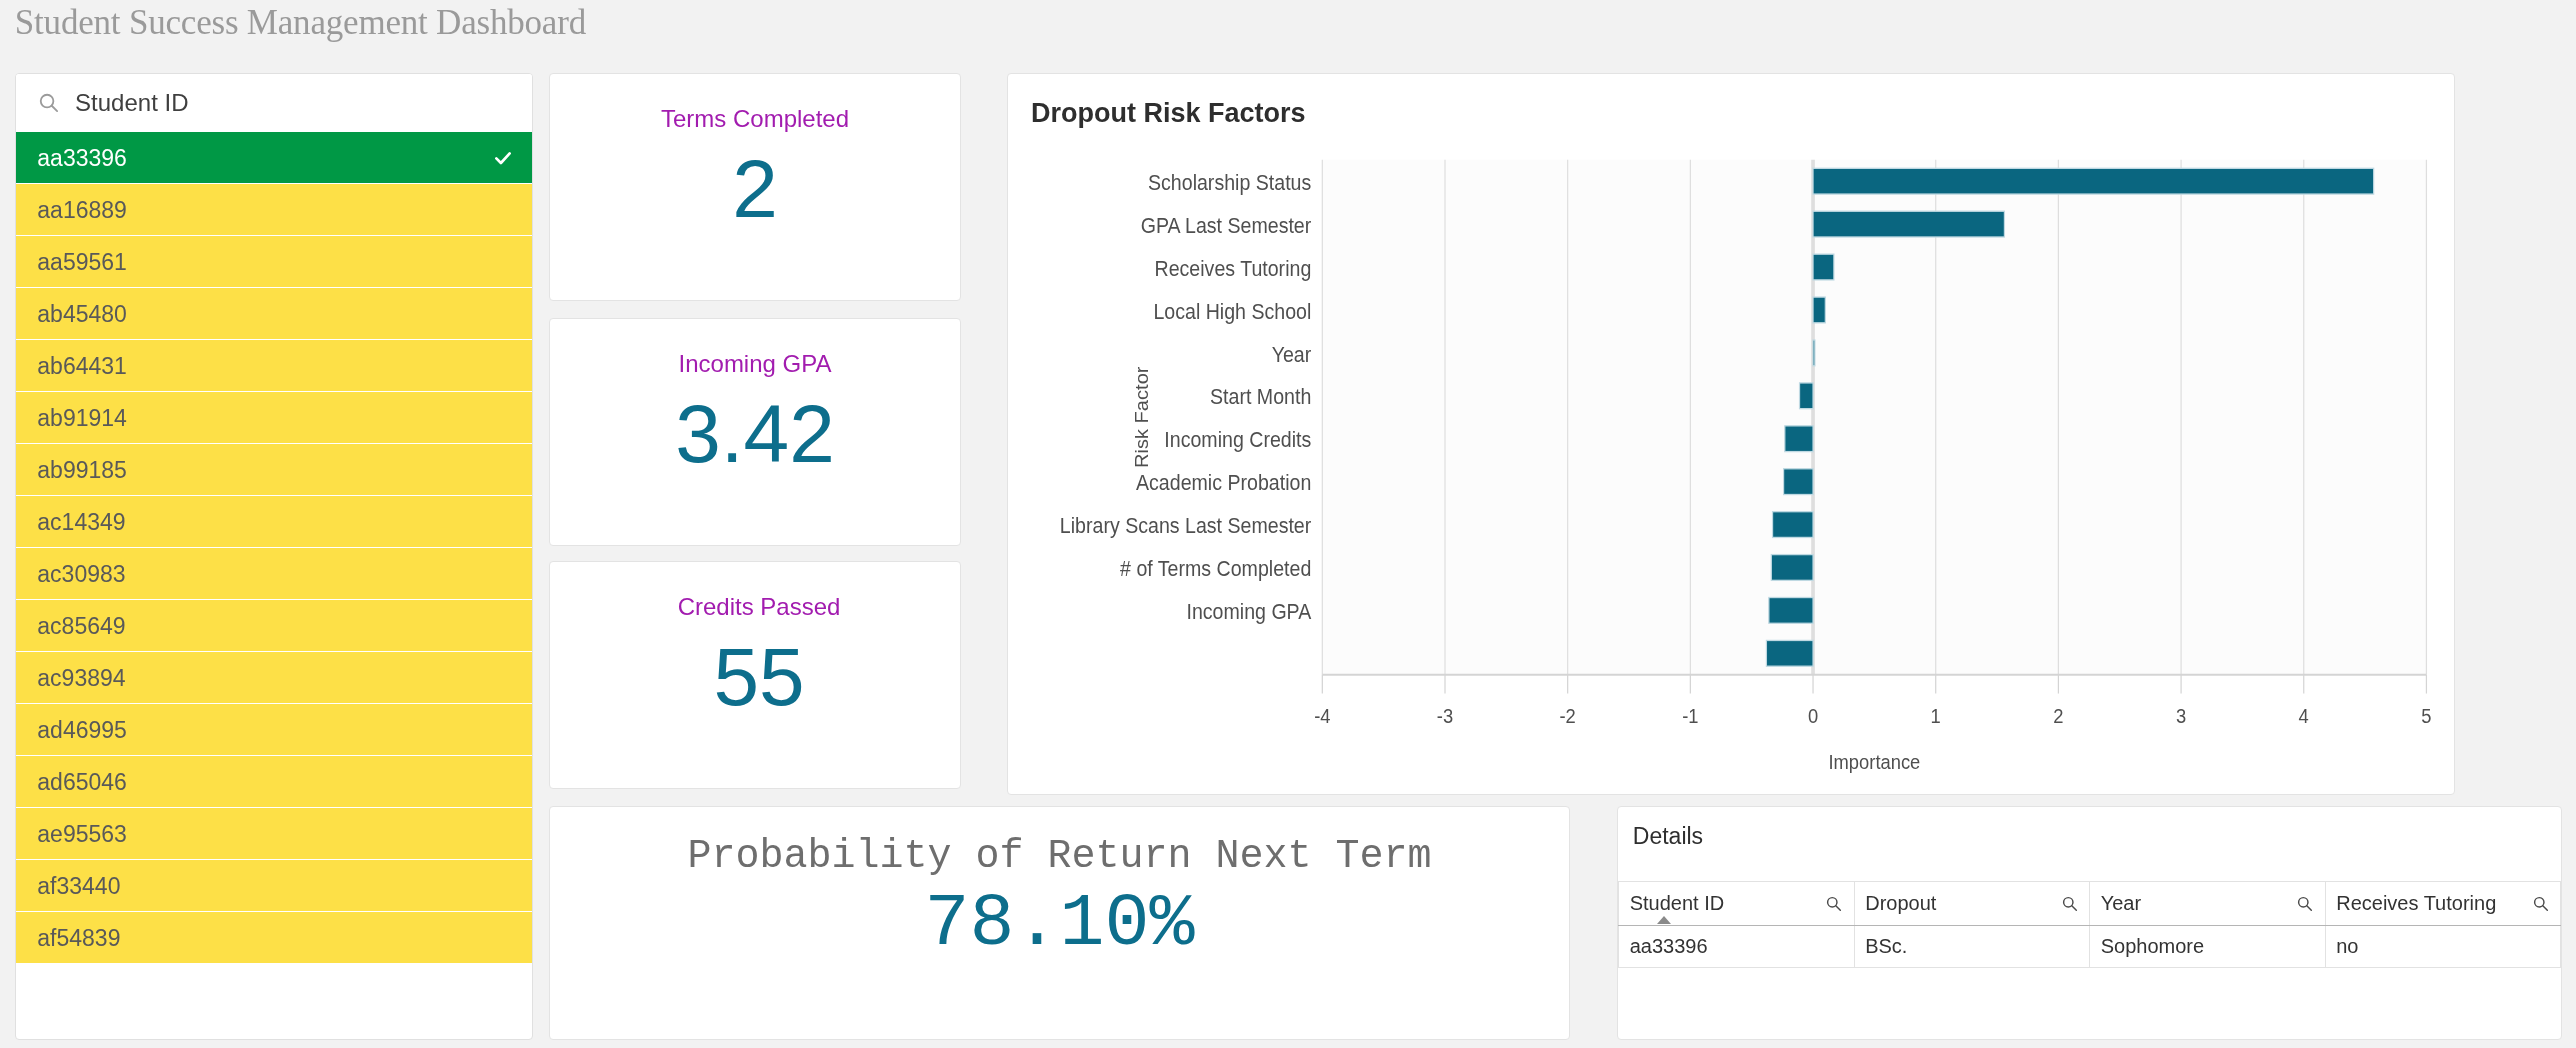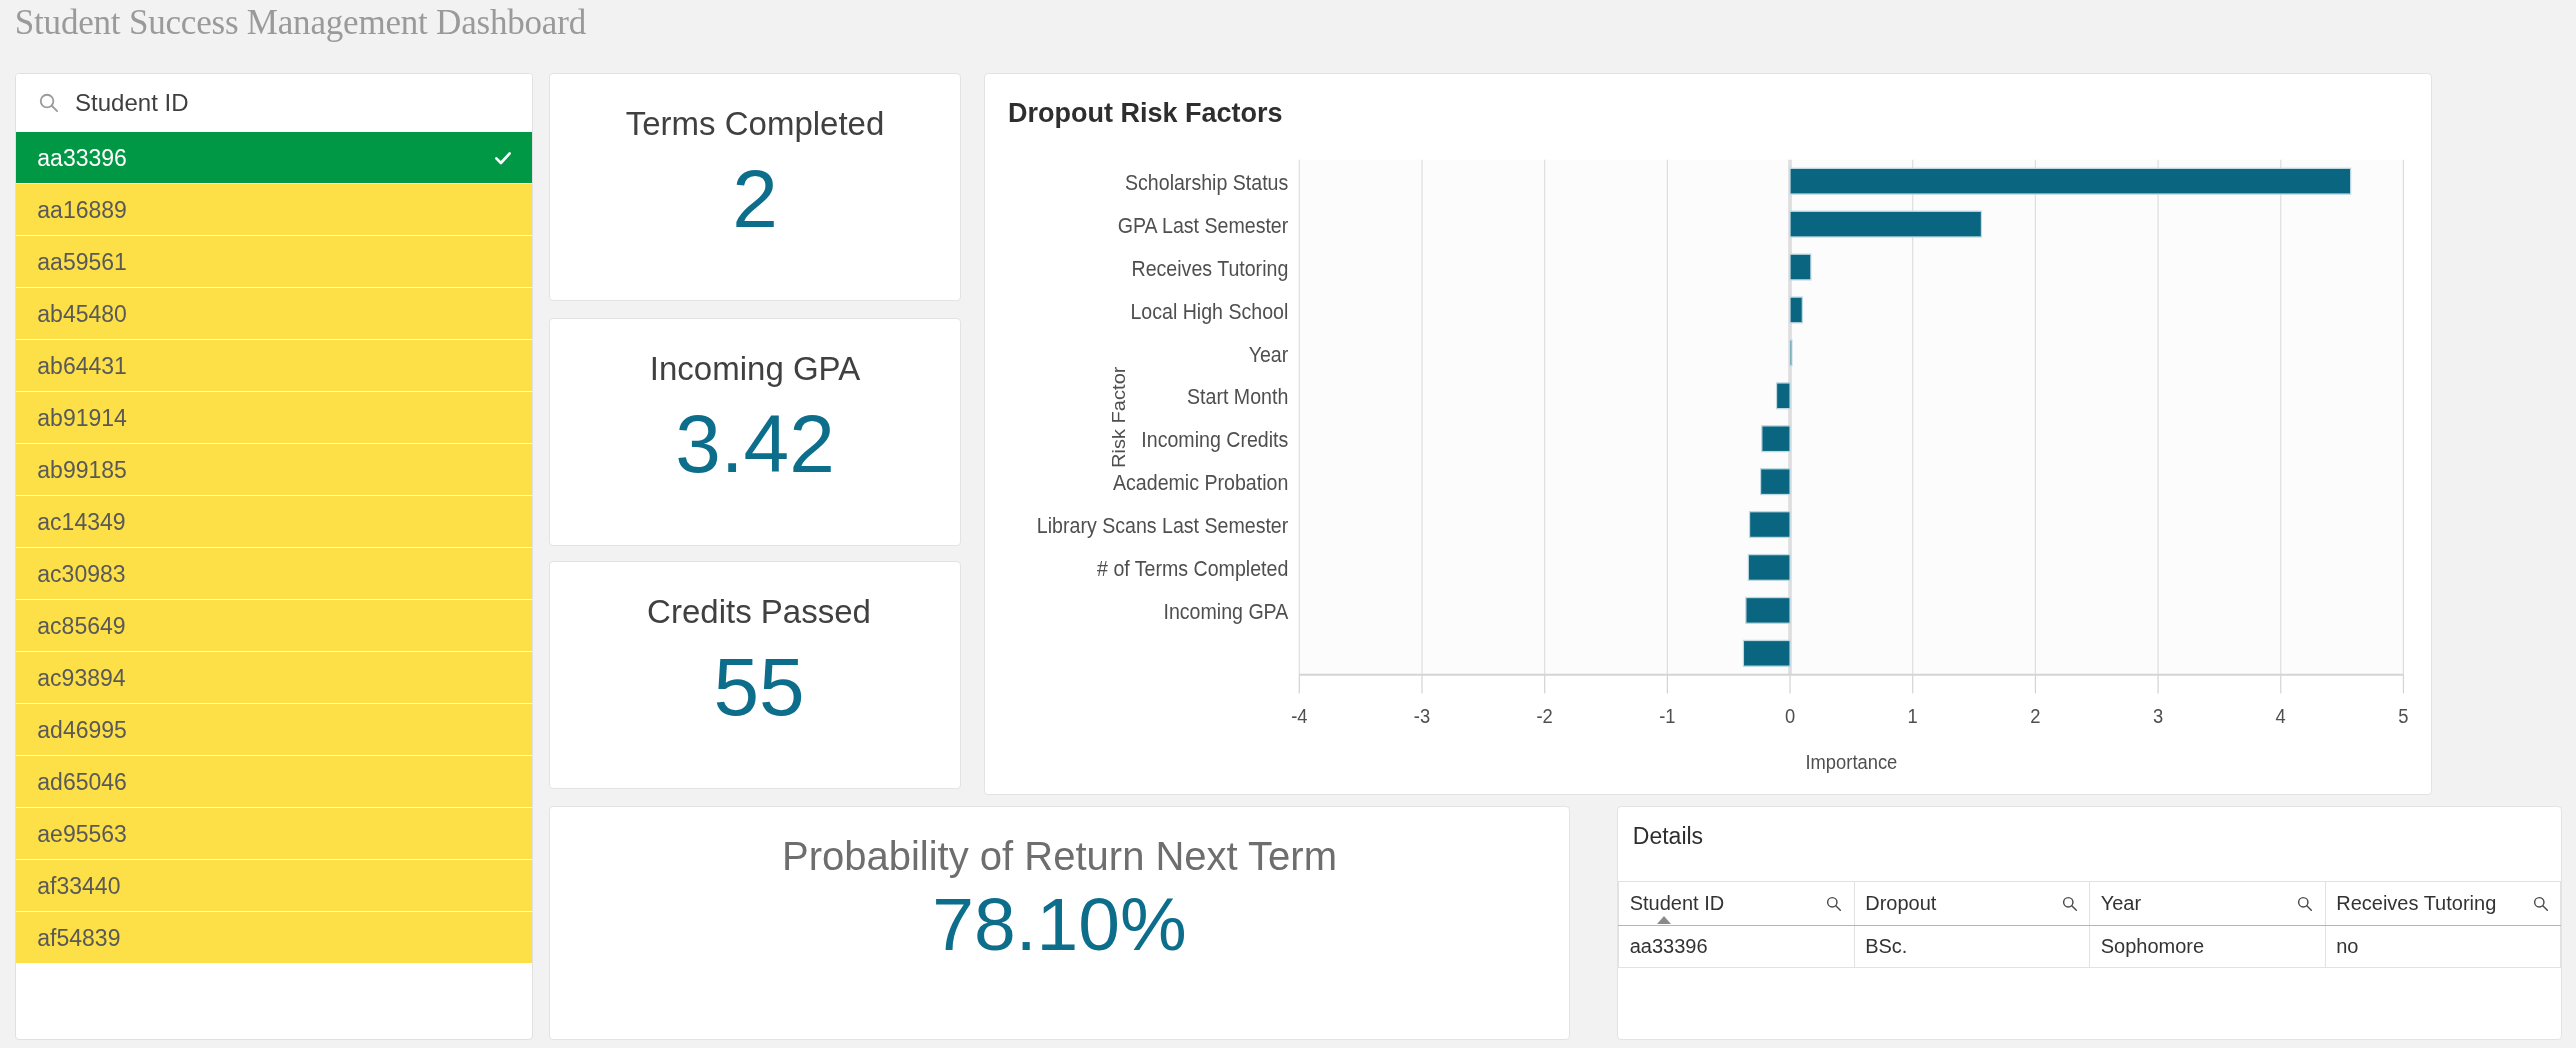--- a/index.html
+++ b/index.html
@@ -55,46 +55,46 @@
   .student-item.selected .check { display: block; }
 
   
   .card {
     position: absolute;
     background: #ffffff;
     border: 0.7px solid #e3e3e3;
     border-radius: 4px;
   }
   .kpi-title {
-    text-align: center; color: #404040;
-    font-size: 33px; font-weight: 400;
+    text-align: center; color: #a21caf;
+    font-size: 24px; font-weight: 400;
   }
   .kpi-value {
     text-align: center; color: #0d6e8c;
     font-weight: 400; line-height: 1;
   }
 
   #card-terms   { left: 549px; top: 73px;  width: 412px; height: 228px; }
   #card-gpa     { left: 549px; top: 318px;  width: 412px; height: 228px; }
   #card-credits { left: 549px; top: 561px;  width: 412px; height: 228px; padding-left: 8px; }
 
   #card-terms .kpi-title,
   #card-gpa .kpi-title,
   #card-credits .kpi-title { margin-top: 31px; }
   #card-terms .kpi-value,
   #card-gpa .kpi-value,
   #card-credits .kpi-value { margin-top: 14.8px; font-size: 82px; }
 
   
-  #card-prob { left: 549px; top: 806px; width: 1021px; height: 234px; }
+  #card-prob { left: 549px; top: 806px; width: 1021px; height: 234px; font-family: Liberation Mono, monospace; }
   #card-prob .kpi-title { margin-top: 27px; font-size: 40px; color: #6e6e6e; }
   #card-prob .kpi-value { margin-top: 8px; font-size: 75px; }
 
   
-  #chart-panel { left: 984px; top: 73px; width: 1448px; height: 722px; }
+  #chart-panel { left: 1007px; top: 73px; width: 1448px; height: 722px; }
   #chart-title {
     position: absolute; left: 23px; top: 24px;
     font-size: 27px; font-weight: 700; color: #2e2e2e;
   }
   #plot {
     position: absolute; left: 0; top: 0; width: 100%; height: 100%;
   }
 
   
   #details-panel { left: 1617px; top: 806px; width: 945px; height: 234px; }

